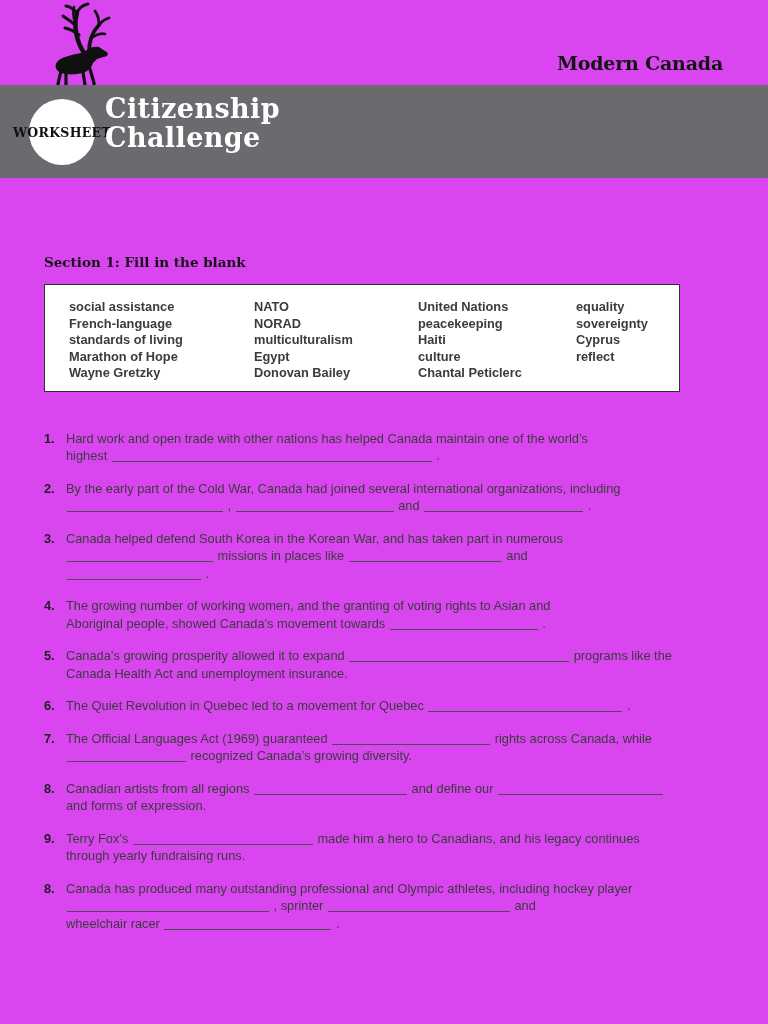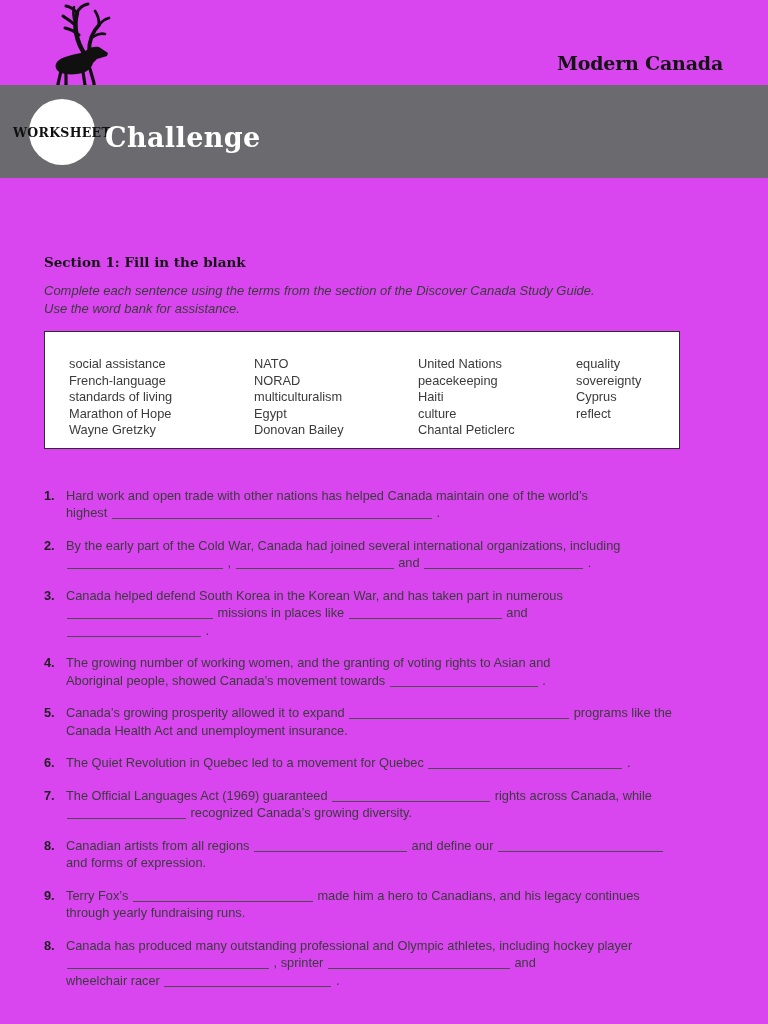--- a/index.html
+++ b/index.html
@@ -29,21 +29,21 @@
   
   .content{position:absolute;left:44px;top:254px;width:680px;}
   .section-title{
     margin:0;font-family:"DejaVu Serif",serif;font-weight:700;font-size:13.5px;
     line-height:16px;color:#141414;
   }
   .instructions{margin:12px 0 0 0;font-style:italic;font-size:13px;line-height:17.5px;color:#3b3b3d;}
   .word-bank{
     margin-top:14px;width:636px;box-sizing:border-box;border:1.6px solid #2e2e30;
     display:grid;grid-template-columns:185px 164px 158px auto;
-    padding:24px 0 9px 24px;background:#fff;
+    padding:14px 0 9px 24px;background:#fff;font-weight:bold;
   }
   .wb-term{font-size:12.8px;line-height:16.5px;white-space:nowrap;}
   .questions{margin-top:38px;}
   .question{display:flex;margin-bottom:15px;font-size:12.8px;line-height:17.5px;}
   .q-num{font-weight:700;width:22px;flex:none;color:#202022;}
   .q-body{flex:1;}
   .blank{
     display:inline-block;height:0.72em;vertical-align:-2px;margin:0 1px;
     border-bottom:1.3px solid var(--blank-line,#4c4c4e);
   }
@@ -77,31 +77,27 @@
     </svg>
   </div>
   <div class="course-label">Modern Canada</div>
 
   <div class="banner">
     <div class="badge">
       <span>WORK</span>
       <span>SHEET</span>
     </div>
     <h1 class="banner-title">
-      <br>
+      <span>Citizenship</span><br>
       <span>Challenge</span>
     </h1>
   </div>
 
   <div class="content">
     <h2 class="section-title">Section 1: Fill in the blank</h2>
-    <p class="instructions">
-      <span>Complete each sentence using the terms from the section of the Discover Canada Study Guide.</span><br>
-      <span>Use the word bank for assistance.</span>
-    </p>
 
     <div class="word-bank" id="word-bank">
         <div class="wb-col">
           <div class="wb-term">social assistance</div>
           <div class="wb-term">French-language</div>
           <div class="wb-term">standards of living</div>
           <div class="wb-term">Marathon of Hope</div>
           <div class="wb-term">Wayne Gretzky</div>
         </div>
         <div class="wb-col">

